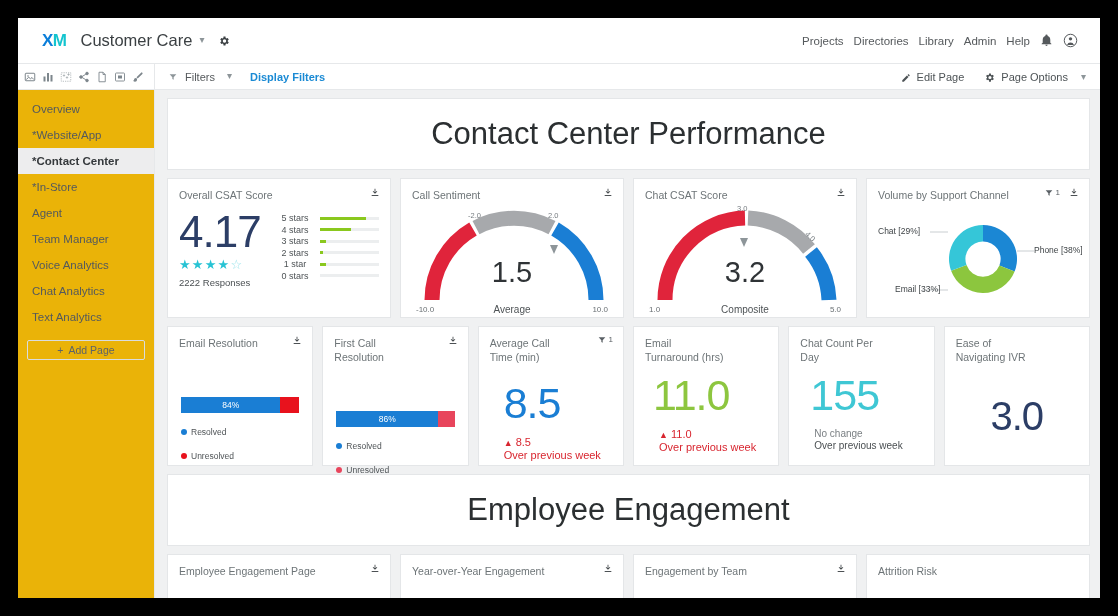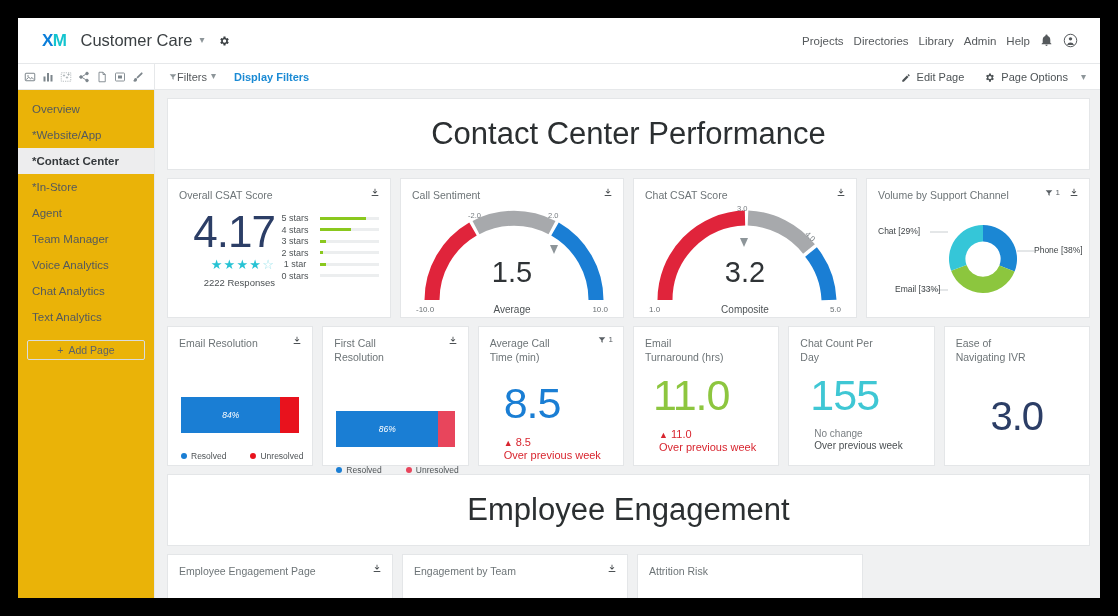--- a/index.html
+++ b/index.html
@@ -57,21 +57,21 @@
   .tool-icons {
     width: 137px; min-width: 137px;
     display: flex; align-items: center; gap: 6px;
     padding-left: 6px;
     border-right: 1px solid #e6e8ea;
   }
   .tool-icons .ti { color: #7d868c; display: flex; align-items: center; cursor: pointer; }
   .filterbar {
     flex: 1; display: flex; align-items: center; padding: 0 14px; gap: 18px;
   }
-  .filt-item { display: flex; align-items: center; gap: 0; font-size: 11px; color: #55595c; }
+  .filt-item { display: flex; align-items: center; gap: 8px; font-size: 11px; color: #55595c; }
   .filt-item .caret-sm { margin-left: 4px; }
   .display-filters { font-size: 11px; color: #1a8ad4; font-weight: bold; }
   .filterbar-right { margin-left: auto; display: flex; align-items: center; gap: 20px; }
   .fb-btn { display: flex; align-items: flex-end; gap: 6px; font-size: 11px; color: #4d5356; }
 
   
   .body-wrap { display: flex; height: calc(580px - 46px - 26px); }
   .sidebar {
     width: 137px; min-width: 137px;
     background: #eab308;
@@ -127,21 +127,21 @@
   }
   .card-hdr-icons {
     position: absolute; right: 10px; top: 8px;
     display: flex; align-items: center; gap: 9px;
   }
   .mini-filter { display: flex; align-items: center; gap: 3px; color: #5a6065; font-size: 8px; }
   .dl-ic { color: #3d4245; display: flex; }
 
   
   .csat-body { display: flex; margin-top: 9px; }
-  .csat-left { width: 96px; text-align: right; }
+  .csat-left { width: 96px; }
   .csat-num { font-size: 44px; color: #2c3e66; font-weight: 300; line-height: 0.95; letter-spacing: -1px; }
   .stars { color: #27c3d4; font-size: 13px; letter-spacing: 1.2px; margin-top: 4px; }
   .stars .empty { color: #9de4ec; }
   .resp { font-size: 9.5px; color: #4a4f52; margin-top: 5px; }
   .csat-right { flex: 1; padding-top: 2px; }
   .bar-row { display: flex; align-items: center; margin-bottom: 1.5px; }
   .bar-lbl { font-size: 9px; color: #4e5356; width: 40px; text-align: center; }
   .bar-track { flex: 1; height: 3px; background: #eceeef; position: relative; margin-left: 5px; }
   .bar-fill { position: absolute; left: 0; top: 0; height: 3px; background: #8ac81e; }
 
@@ -160,28 +160,28 @@
   }
   .gauge-min { left: 4px; } .gauge-max { right: 4px; }
 
   
   .donut-wrap { position: relative; height: 113px; margin-top: 2px; }
   .donut-lbl { position: absolute; font-size: 8.5px; color: #3f4447; white-space: nowrap; }
 
   
   .res-body { height: 113px; position: relative; }
   .res-bar {
-    position: absolute; left: 2px; right: 2px; top: 47px; height: 36px;
-    display: flex; overflow: hidden; font-style: italic;
+    position: absolute; left: 2px; right: 2px; top: 47px; height: 16px;
+    display: flex; overflow: hidden;
   }
   .res-seg-a { background: #1a7ed4; display: flex; align-items: center; justify-content: center;
                color: #fff; font-size: 8.5px; }
   .res-seg-b { }
   .res-legend {
-    position: absolute; left: 2px; bottom: 2px; display: flex; gap: 24px; align-items: flex-start;
+    position: absolute; left: 2px; bottom: 2px; display: flex; gap: 14px; align-items: flex-start; flex-direction: column;
   }
   .lg { display: flex; align-items: center; gap: 4px; font-size: 8.5px; color: #4e5356; }
   .dot { width: 6px; height: 6px; border-radius: 50%; }
 
   
   .kpi-body { height: 113px; position: relative; }
   .kpi-num {
     position: absolute; left: 14px; top: 18px;
     font-size: 43px; font-weight: 300; line-height: 1; letter-spacing: -1px;
   }
@@ -610,20 +610,31 @@
           <div class="card-hdr-icons">
             <span class="dl-ic">
               <svg width="10" height="11" viewBox="0 0 24 24" fill="#3d4245">
                   <path d="M11 3h2v8.2l3.1-3.1 1.4 1.4L12 15l-5.5-5.5 1.4-1.4L11 11.2z"></path>
                   <rect x="4" y="18" width="16" height="2.2"></rect>
                 </svg>
             </span>
           </div>
         </div>
         <div class="card" style="width:226px;height:60px;">
+          <div class="card-title">Year-over-Year Engagement</div>
+          <div class="card-hdr-icons">
+            <span class="dl-ic">
+              <svg width="10" height="11" viewBox="0 0 24 24" fill="#3d4245">
+                  <path d="M11 3h2v8.2l3.1-3.1 1.4 1.4L12 15l-5.5-5.5 1.4-1.4L11 11.2z"></path>
+                  <rect x="4" y="18" width="16" height="2.2"></rect>
+                </svg>
+            </span>
+          </div>
+        </div>
+        <div class="card" style="width:226px;height:60px;">
           <div class="card-title">Engagement by Team</div>
           <div class="card-hdr-icons">
             <span class="dl-ic">
               <svg width="10" height="11" viewBox="0 0 24 24" fill="#3d4245">
                   <path d="M11 3h2v8.2l3.1-3.1 1.4 1.4L12 15l-5.5-5.5 1.4-1.4L11 11.2z"></path>
                   <rect x="4" y="18" width="16" height="2.2"></rect>
                 </svg>
             </span>
           </div>
         </div>

